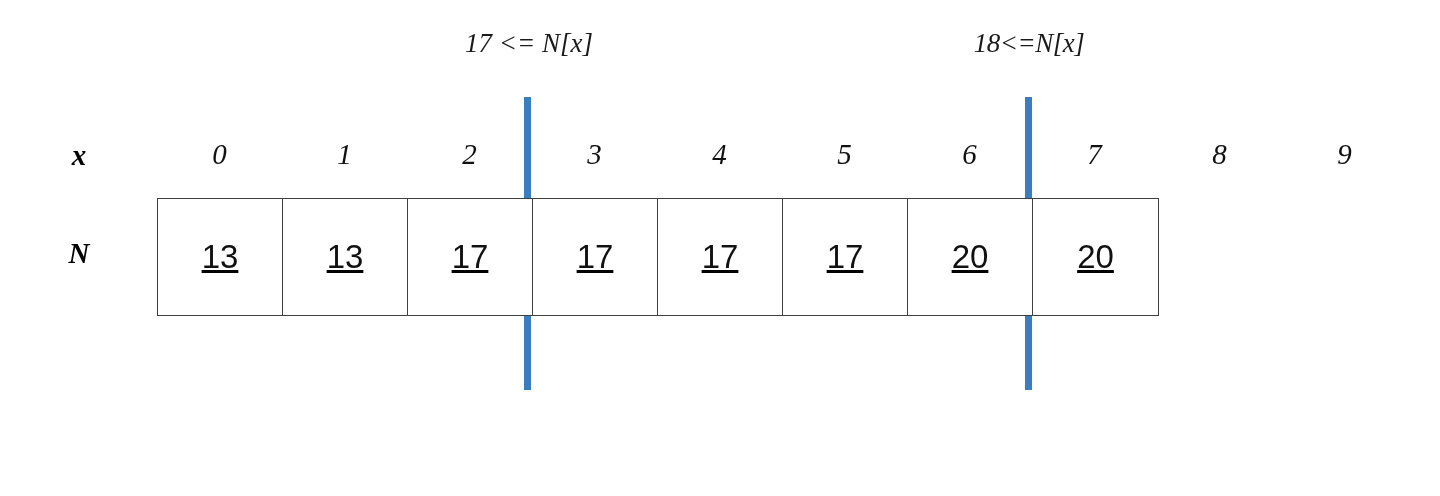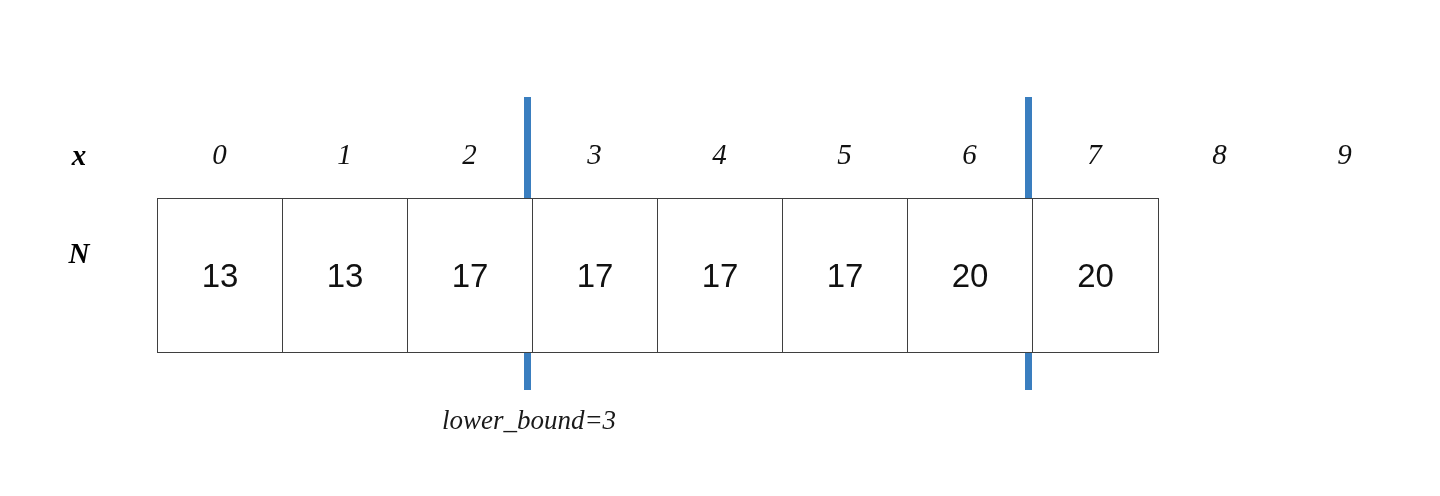--- a/index.html
+++ b/index.html
@@ -90,25 +90,26 @@
     font-style: italic;
     font-size: 29px;
     color: #111111;
   }
 
   
   #array-table {
     position: absolute;
     left: 157px;
     top: 198px;
-    height: 155px;
+    height: 118px;
     display: flex;
     border: 1.6px solid #3f3f3f;
     box-sizing: border-box;
     background: #ffffff;
+    text-decoration: underline;
   }
   .array-cell {
     width: 125px;
     height: 100%;
     border-right: 1.6px solid #3f3f3f;
     box-sizing: border-box;
     display: flex;
     align-items: center;
     justify-content: center;
     font-family: "Liberation Sans", sans-serif;
@@ -116,20 +117,22 @@
     color: #111111;
     background: transparent;
   }
   .array-cell:last-child { border-right: none; }
 </style>
 </head>
 <body>
 
 <div id="diagram">
 
+  <div class="cond-label" id="cond-lower">17 &lt;= N[x]</div>
+  <div class="cond-label" id="cond-upper">18&lt;=N[x]</div>
 
   <div class="marker-line" id="marker-lower" style="background: rgb(58, 126, 191);"></div>
   <div class="marker-line" id="marker-upper" style="background: rgb(58, 126, 191);"></div>
 
   <div class="row-label" id="row-label-x">x</div>
   <div class="row-label" id="row-label-n">N</div>
 
   <div id="index-row">
       <div class="index-cell" style="left: 0px;">0</div>
       <div class="index-cell" style="left: 125px;">1</div>
@@ -147,15 +150,14 @@
       <div class="array-cell">13</div>
       <div class="array-cell">13</div>
       <div class="array-cell">17</div>
       <div class="array-cell">17</div>
       <div class="array-cell">17</div>
       <div class="array-cell">17</div>
       <div class="array-cell">20</div>
       <div class="array-cell">20</div>
     </div>
 
-  <div class="bound-label" id="bound-lower">lower_bound=3</div>
 
 </div>
 
 </body></html>

